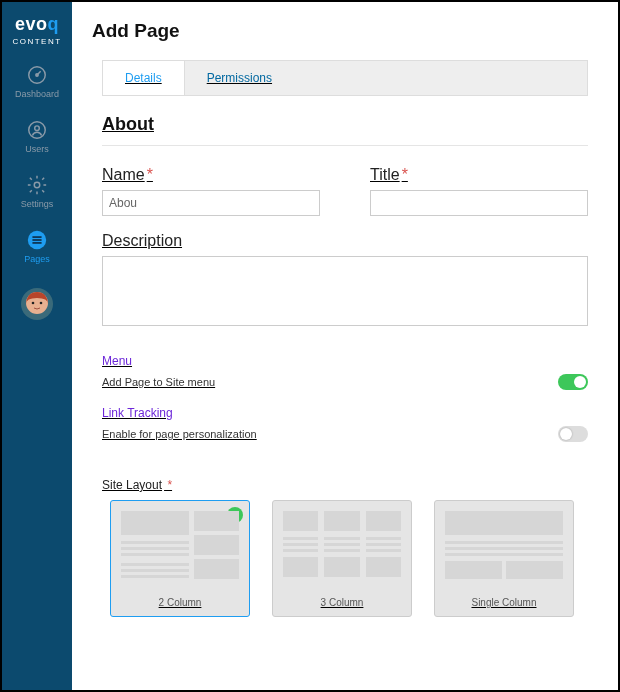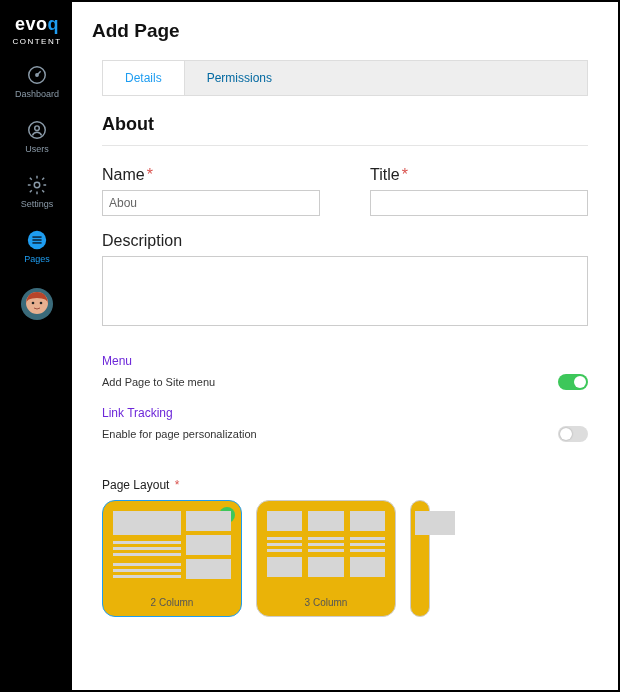--- a/index.html
+++ b/index.html
@@ -1,29 +1,29 @@
 <!DOCTYPE html>
 <html><head>
 <meta charset="utf-8">
 <style>
 * { box-sizing: border-box; margin: 0; padding: 0; }
 body { font-family: -apple-system, BlinkMacSystemFont, "Segoe UI", Arial, sans-serif; background: #000; width: 620px; height: 692px; overflow: hidden; }
 .app { display: flex; width: 100%; height: 100%; background: #fff; border: 2px solid #000; }
-.sidebar { width: 70px; background: #000000; display: flex; flex-direction: column; align-items: center; padding-top: 12px; color: #8a9aa8; }
+.sidebar { width: 70px; background: #0c4a6e; display: flex; flex-direction: column; align-items: center; padding-top: 12px; color: #8a9aa8; }
 .logo { color: #fff; font-weight: 700; font-size: 18px; letter-spacing: 0.5px; margin-bottom: 2px; }
 .logo .q { color: #1e9df1; }
 .logo-sub { color: #fff; font-size: 8px; letter-spacing: 1.5px; margin-bottom: 18px; }
 .nav-item { display: flex; flex-direction: column; align-items: center; font-size: 9px; margin-bottom: 20px; cursor: pointer; color: #8a9aa8; }
 .nav-item.active { color: #1e9df1; }
 .nav-icon { width: 22px; height: 22px; margin-bottom: 3px; }
 .avatar { width: 32px; height: 32px; border-radius: 50%; overflow: hidden; margin-top: 4px; cursor: pointer; }
 .avatar svg { width: 100%; height: 100%; display: block; }
 .main { flex: 1; padding: 18px 20px 0 20px; overflow: hidden; display: flex; flex-direction: column; }
 .page-title { font-size: 19px; font-weight: 700; color: #111; margin-bottom: 18px; }
-.panel { flex: 1; overflow-y: auto; padding: 0 10px 10px 10px; }
+.panel { flex: 1; overflow-y: auto; padding: 0 10px 10px 10px; text-decoration: underline; }
 .tabs { display: flex; background: #eee; border: 1px solid #ddd; }
 .tab { padding: 10px 22px; font-size: 12px; cursor: pointer; color: #0369a1; }
 .tab.active { background: #fff; color: #1e9df1; border-right: 1px solid #ddd; }
 .section-title { font-size: 18px; font-weight: 700; margin: 18px 0 10px 0; color: #111; }
 .hr { border: none; border-top: 1px solid #e5e5e5; margin-bottom: 20px; }
 .row { display: flex; gap: 50px; }
 .col { flex: 1; }
 .label { font-size: 16px; color: #222; margin-bottom: 6px; display: block; }
 .req { color: #d9534f; margin-left: 2px; }
 .input { width: 100%; height: 26px; border: 1px solid #ccc; padding: 6px 6px; font-size: 12px; color: #666; }
@@ -36,21 +36,21 @@
 .toggle .knob { width: 12px; height: 12px; background: #fff; border-radius: 50%; position: absolute; top: 2px; }
 .toggle.on { background: #3dc75a; }
 .toggle.on .knob { right: 2px; }
 .toggle.off { background: #ddd; }
 .toggle.off .knob { left: 2px; box-shadow: 0 0 2px rgba(0,0,0,0.3); }
 .layout-label { font-size: 12px; color: #222; margin: 20px 0 8px 0; }
 .layouts { display: flex; gap: 14px; overflow-x: auto; padding-bottom: 12px; }
 .layouts::-webkit-scrollbar { height: 6px; }
 .layouts::-webkit-scrollbar-track { background: #f0f0f0; border-radius: 3px; }
 .layouts::-webkit-scrollbar-thumb { background: #bbb; border-radius: 3px; }
-.layout-card { flex: 0 0 140px; border: 1px solid #ccc; border-radius: 13px; padding: 10px 10px 8px 10px; text-align: center; cursor: pointer; position: relative; background: #eab308; }
+.layout-card { flex: 0 0 140px; border: 1px solid #ccc; border-radius: 3px; padding: 10px 10px 8px 10px; text-align: center; cursor: pointer; position: relative; background: #e5e5e5; margin-left: 8px; }
 .layout-card.selected { border: 1px solid #1e9df1; }
 .check-badge { position: absolute; top: 6px; right: 6px; width: 16px; height: 16px; background: #3dc75a; border-radius: 50%; display: flex; align-items: center; justify-content: center; }
 .check-badge svg { width: 10px; height: 10px; }
 .thumb { height: 74px; width: 100%; margin-bottom: 12px; position: relative; }
 .layout-card-label { font-size: 10px; color: #555; }
 .block { background: #d6d6d6; position: absolute; }
 .line { background: #d6d6d6; height: 3px; position: absolute; }
 </style>
 </head>
 <body>
@@ -154,21 +154,21 @@
           <div class="menu-label">Link Tracking</div>
           <div class="toggle-row">
             <span>Enable for page personalization</span>
             <div class="toggle off">
                 <div class="knob"></div>
               </div>
           </div>
         </div>
       </div>
 
-      <div class="layout-label"><span>Page Layout</span><span class="req"> *</span></div>
+      <div class="layout-label"><span>Site Layout</span><span class="req"> *</span></div>
       <div class="layouts">
 
         <div class="layout-card selected">
           <div class="check-badge">
               <svg viewBox="0 0 12 12">
                 <path d="M2 6 L5 9 L10 3" stroke="#fff" stroke-width="2" fill="none"></path>
               </svg>
             </div>
           <div class="thumb">
             <div class="block" style="left:0;top:0;width:58%;height:24px"></div>
@@ -199,20 +199,31 @@
             <div class="line" style="right:0;top:26px;width:30%"></div>
             <div class="line" style="right:0;top:32px;width:30%"></div>
             <div class="line" style="right:0;top:38px;width:30%"></div>
             <div class="block" style="left:0;top:46px;width:30%;height:20px"></div>
             <div class="block" style="left:35%;top:46px;width:30%;height:20px"></div>
             <div class="block" style="right:0;top:46px;width:30%;height:20px"></div>
           </div>
           <div class="layout-card-label">3 Column</div>
         </div>
 
+        <div class="layout-card">
+          <div class="thumb">
+            <div class="block" style="left:0;top:0;width:100%;height:24px"></div>
+            <div class="line" style="left:0;top:30px;width:100%"></div>
+            <div class="line" style="left:0;top:36px;width:100%"></div>
+            <div class="line" style="left:0;top:42px;width:100%"></div>
+            <div class="block" style="left:0;top:50px;width:48%;height:18px"></div>
+            <div class="block" style="right:0;top:50px;width:48%;height:18px"></div>
+          </div>
+          <div class="layout-card-label">Single Column</div>
+        </div>
 
         <div class="layout-card" style="flex:0 0 20px;padding:10px 0">
           <div class="thumb">
             <div class="block" style="left:4px;top:0;width:40px;height:24px"></div>
           </div>
         </div>
 
       </div>
     </div>
   </div>

